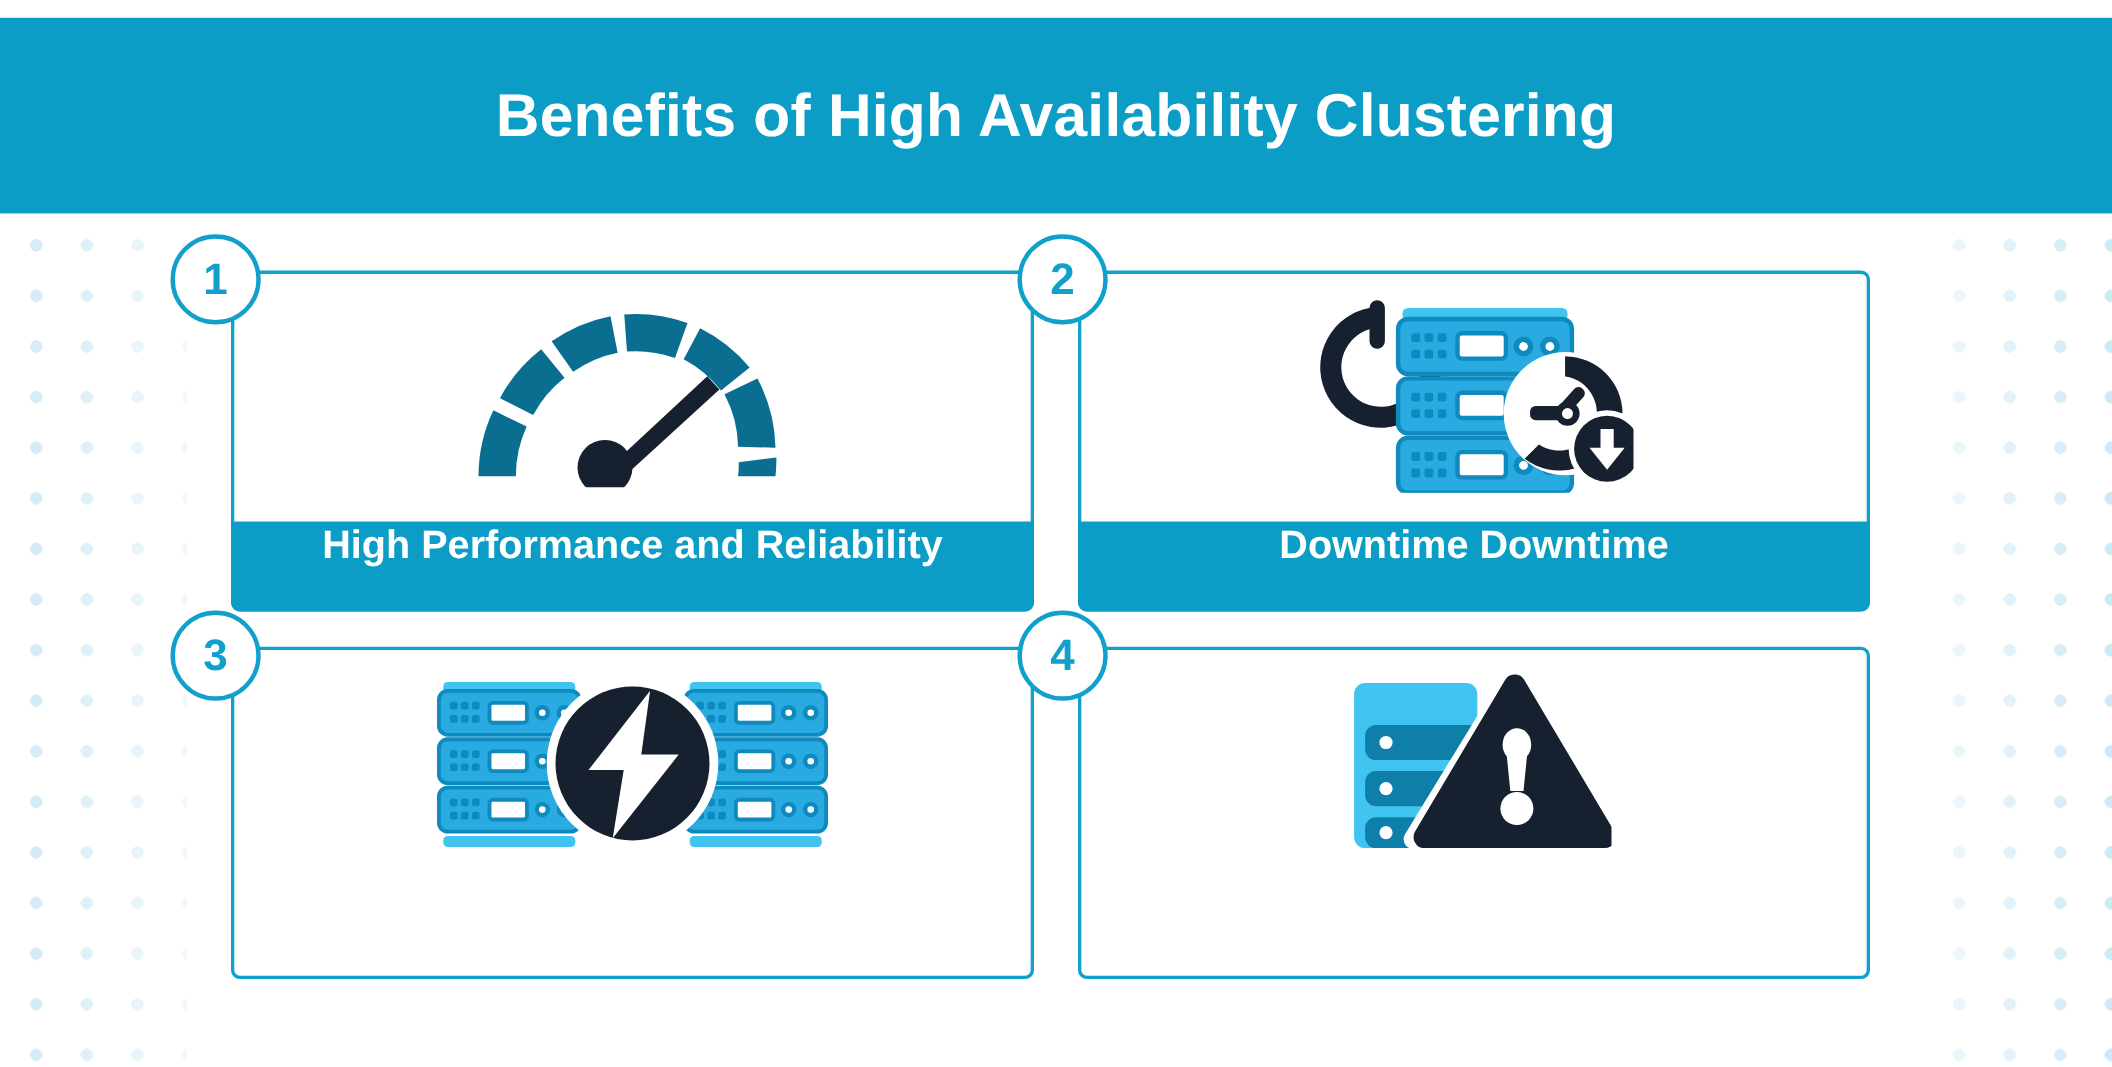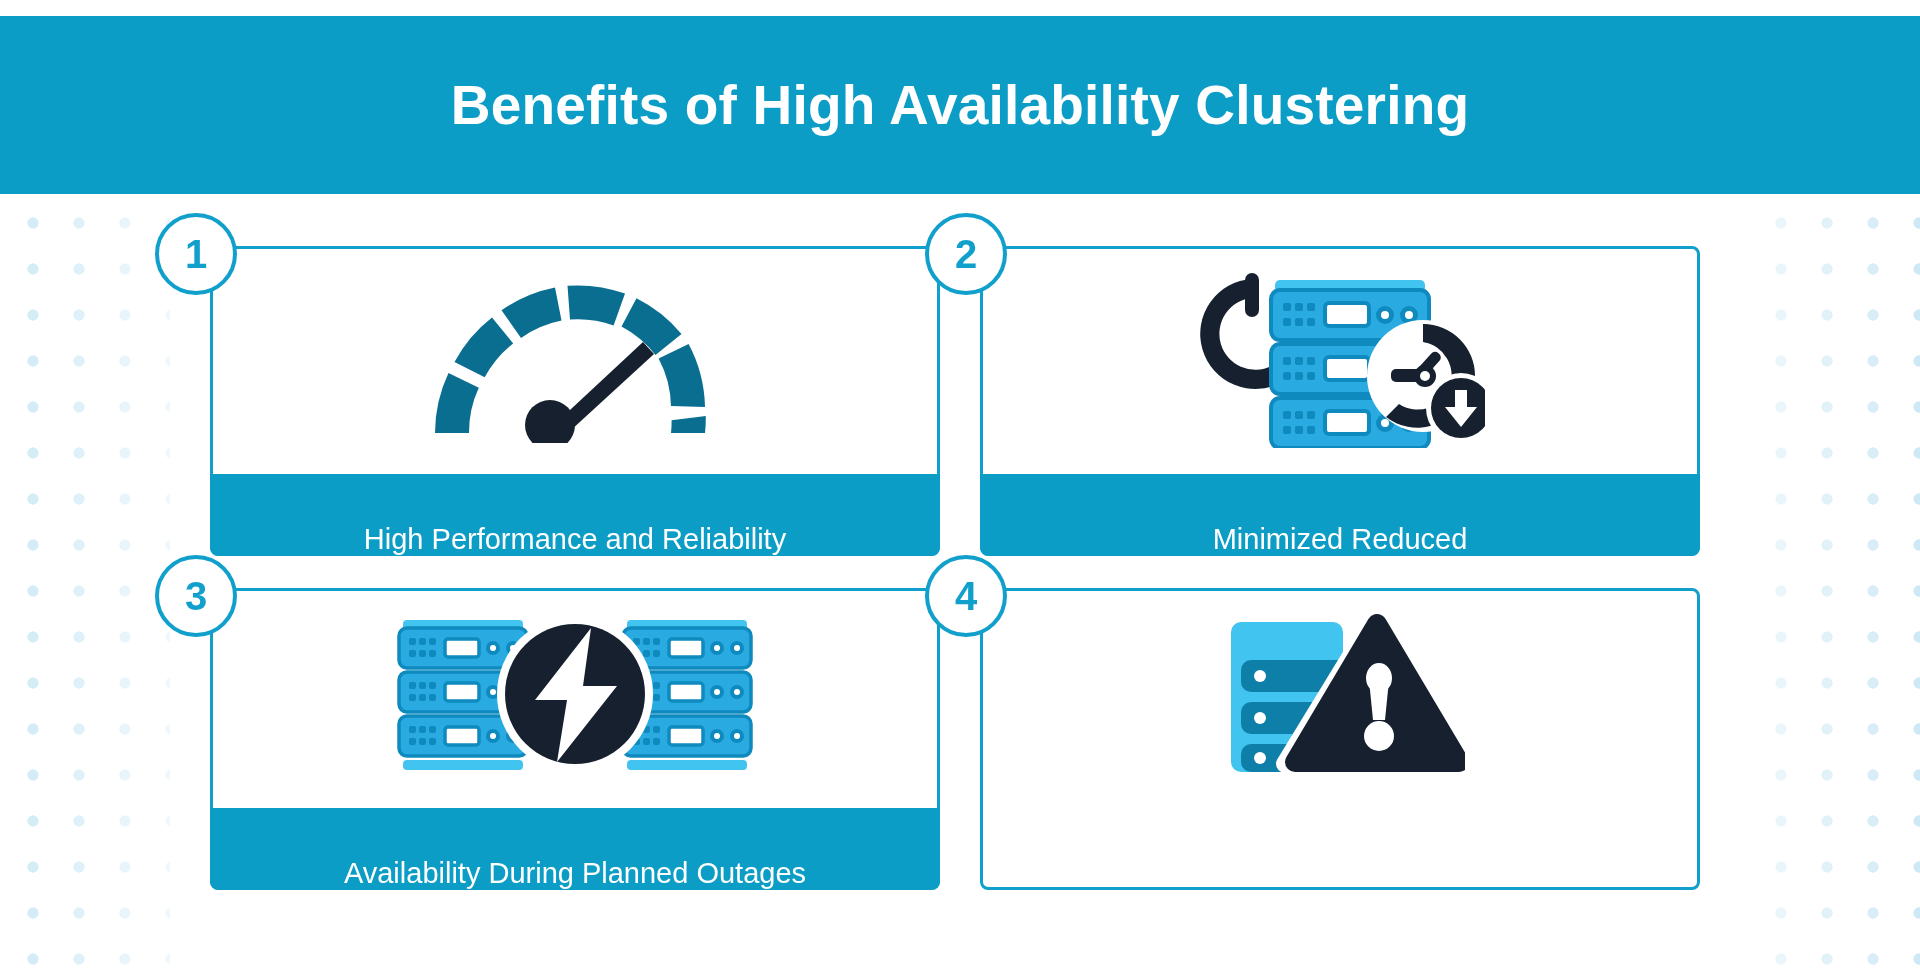--- a/index.html
+++ b/index.html
@@ -83,24 +83,24 @@
     height:calc(100% - 82px);
     display:flex; align-items:center; justify-content:center;
   }
   .card-4 .card-body, .card-3 .card-body { height:calc(100% - 82px); }
 
   .card-label {
     position:absolute; left:-3px; right:-3px; bottom:-3px;
     height:82px;
     background:#0C9DC6;
     border-radius:0 0 9px 9px;
-    display:flex; align-items:flex-end; justify-content:center;
+    display:flex; align-items:flex-start; justify-content:center;
     color:#ffffff;
-    font-size:29px;
-    font-weight:normal;
+    font-size:36px;
+    font-weight:bold;
     white-space:nowrap;
   }
 
   
   .badge {
     position:absolute;
     left:-58px; top:-36px;
     width:82px; height:82px;
     border-radius:50%;
     background:#ffffff;
@@ -228,21 +228,21 @@
               <circle cx="230" cy="108" r="11" fill="#16202F"></circle>
               <circle cx="230" cy="108" r="5" fill="#ffffff"></circle>
               <circle cx="266" cy="140" r="35" fill="#ffffff"></circle>
               <circle cx="266" cy="140" r="30" fill="#16202F"></circle>
               <path d="M260 122 h12 v17 h10 l-16 20 l-16 -20 h10 Z" fill="#ffffff"></path>
             </g>
           </svg>
         </span>
       </div>
       <div class="card-label">
-        <span>Minimized Reduced</span>
+        <span>Downtime Downtime</span>
       </div>
     </div>
 
     <div class="card card-3">
       <div class="badge">
         <span>3</span>
       </div>
       <div class="card-body">
         <span class="icon-wrap">
           <svg width="380" height="160" viewBox="0 0 380 160">
@@ -345,23 +345,20 @@
               <rect x="18" y="144" width="120" height="10" rx="4" fill="#41C4F0"></rect>
             </g>
 
             <g>
               <circle cx="190" cy="78" r="78" fill="#ffffff"></circle>
               <circle cx="190" cy="78" r="70" fill="#16202F"></circle>
               <path d="M206 12 L150 84 L182 84 L172 146 L232 70 L198 70 Z" fill="#ffffff"></path>
             </g>
           </svg>
         </span>
-      </div>
-      <div class="card-label">
-        <span>Availability During Planned Outages</span>
       </div>
     </div>
 
     <div class="card card-4">
       <div class="badge">
         <span>4</span>
       </div>
       <div class="card-body">
         <span class="icon-wrap">
           <svg width="250" height="165" viewBox="0 0 250 165">

